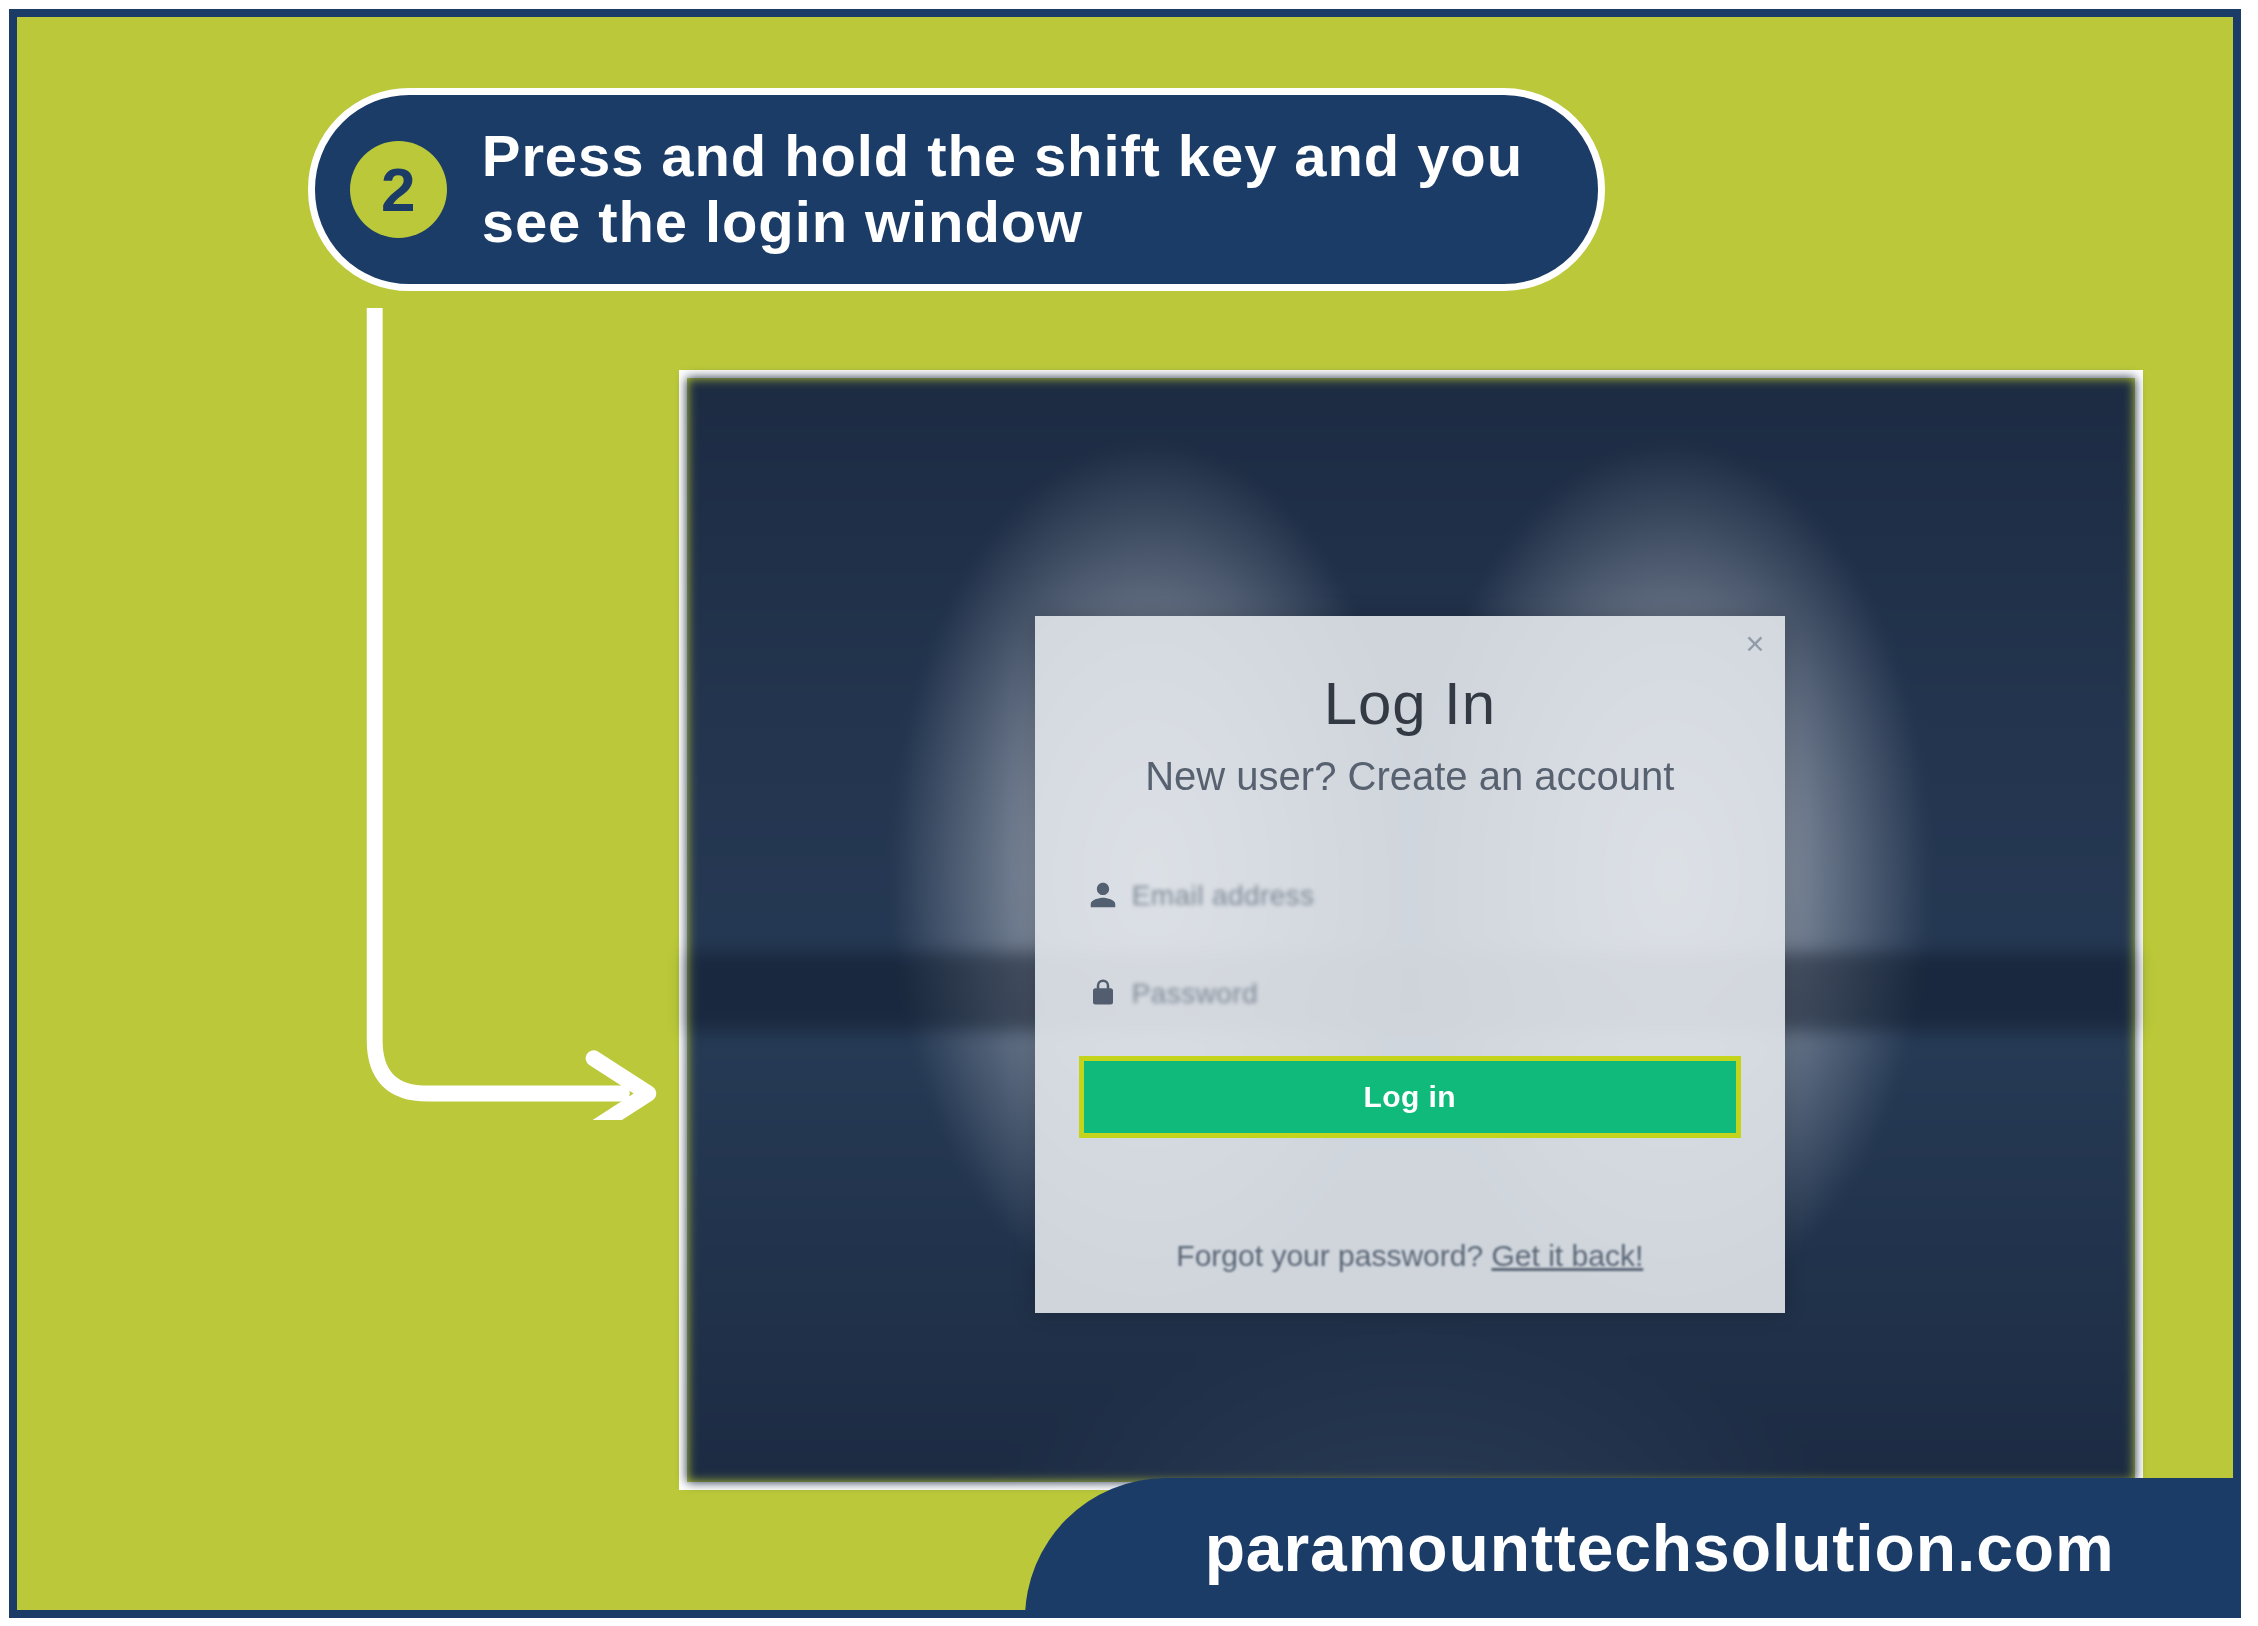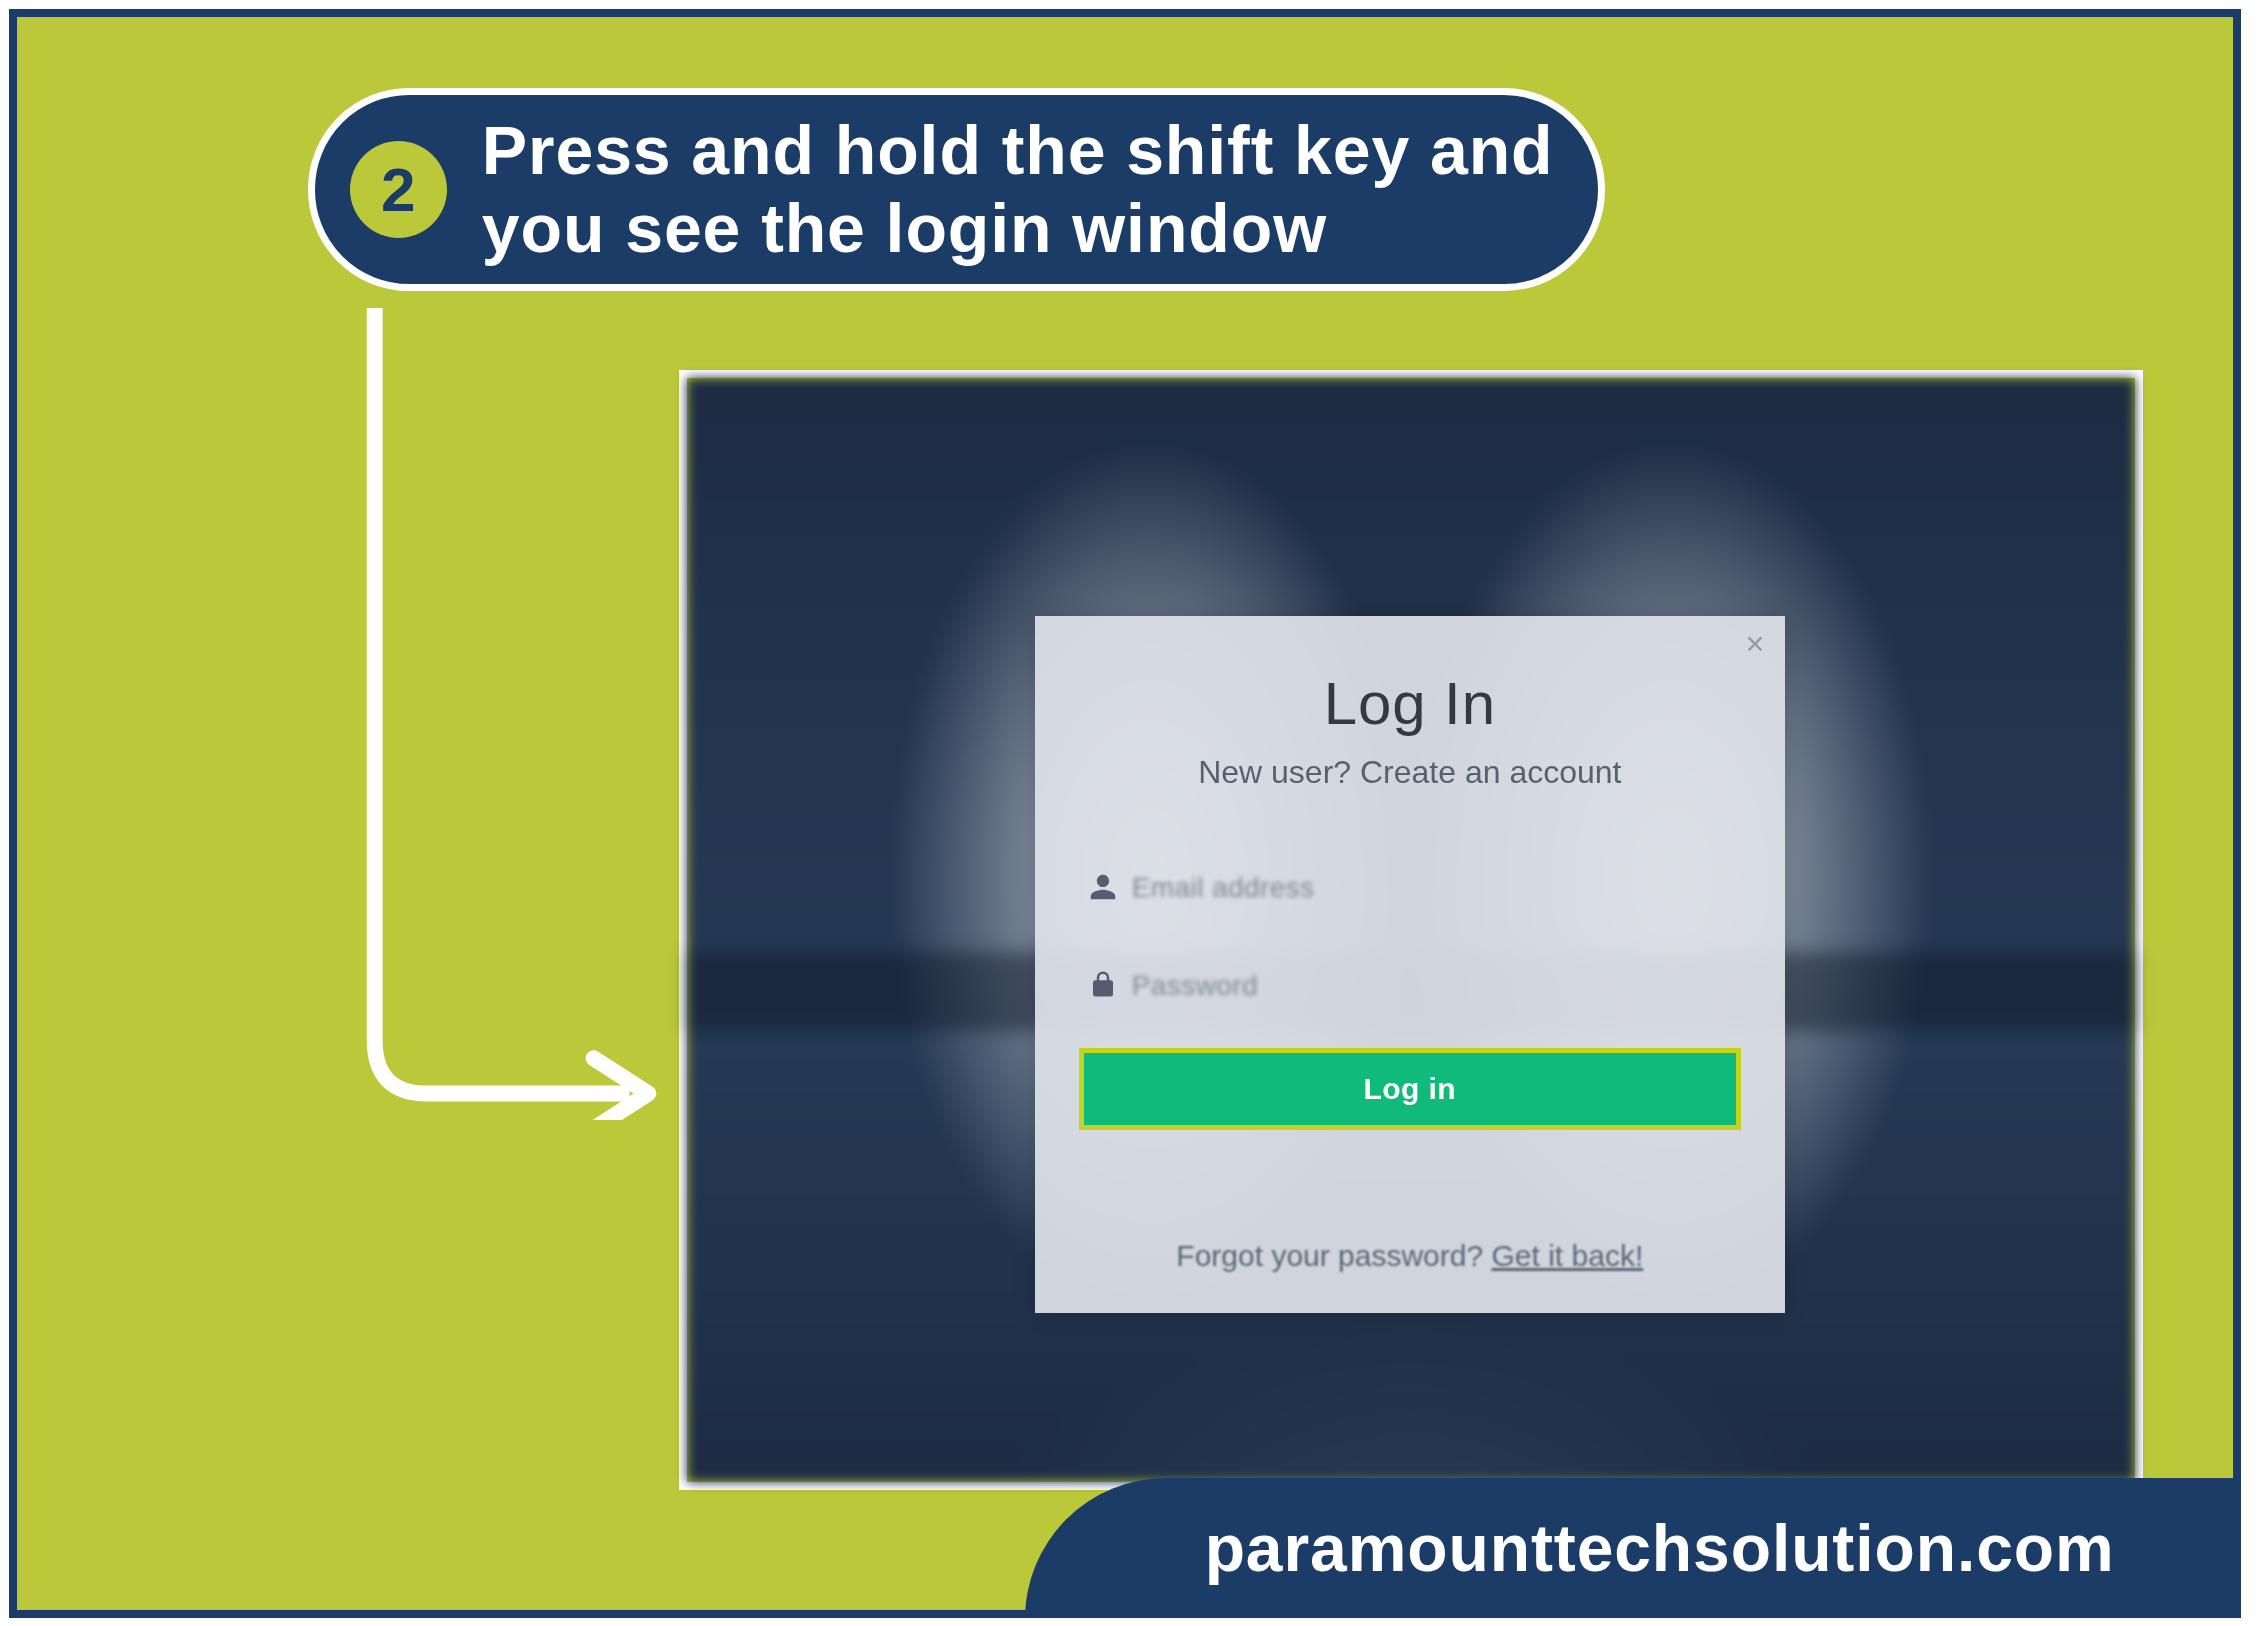--- a/index.html
+++ b/index.html
@@ -45,21 +45,21 @@
     display: flex;
     align-items: center;
     justify-content: center;
     color: #1b3c67;
     font-size: 62px;
     font-weight: 900;
     flex: 0 0 auto;
   }
   .step-text {
     color: #fff;
-    font-size: 68px;
+    font-size: 58px;
     line-height: 1.15;
     font-weight: 700;
     margin-left: 35px;
     letter-spacing: 0.9px;
   }
 
   
   .connector {
     position: absolute;
     left: 340px;
@@ -121,21 +121,21 @@
   }
   .login-title {
     text-align: center;
     font-size: 60px;
     color: #333a44;
     margin-top: 53px;
     letter-spacing: 0.9px;
   }
   .login-sub {
     text-align: center;
-    font-size: 32px;
+    font-size: 40px;
     color: #57616f;
     margin-top: 16px;
     filter: blur(0.5px);
   }
   .login-fields {
     margin: 62px 53px 0 53px;
   }
   .login-field {
     display: flex;
     align-items: center;

